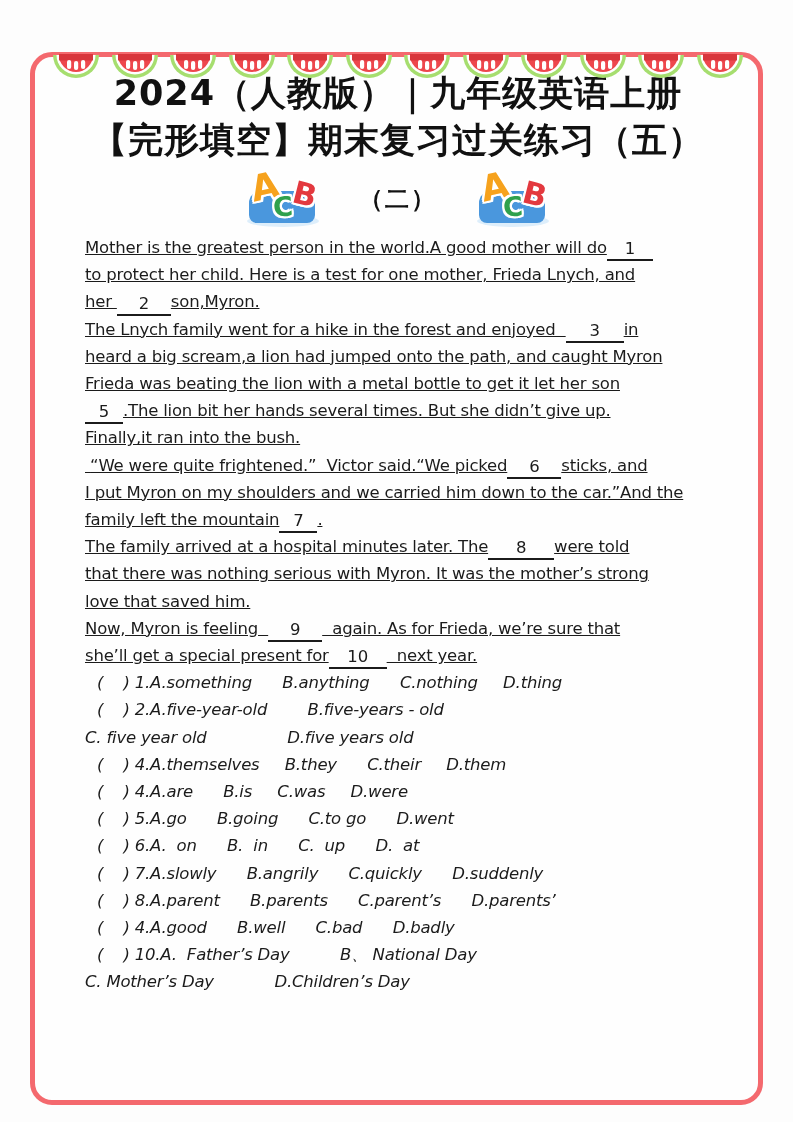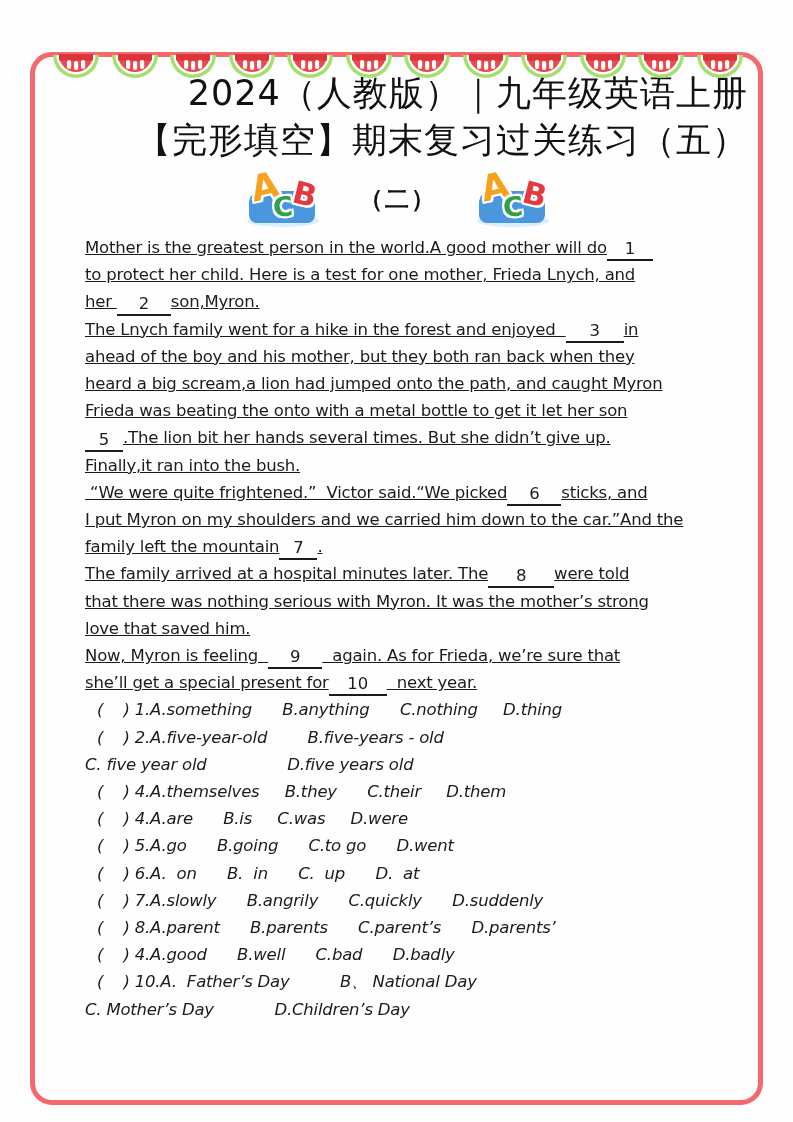--- a/index.html
+++ b/index.html
@@ -16,21 +16,21 @@
   }
   .garland{
     position:absolute;left:52px;top:54px;width:692px;height:40px;
     display:flex;justify-content:space-between;z-index:3;
   }
   .melon{width:48px;height:38px;}
   .content{
     position:absolute;left:48px;top:70px;width:700px;z-index:2;
   }
   .title{
-    text-align:right;font-weight:400;font-size:35px;line-height:47px;
+    text-align:center;font-weight:700;font-size:35px;line-height:47px;
     letter-spacing:1px;color:#111;
   }
   .icon-row{
     display:flex;align-items:center;justify-content:center;
     margin-top:6px;height:58px;gap:26px;
   }
   .section-marker{
     font-weight:700;font-size:24px;letter-spacing:2px;color:#111;
     margin:0 12px;
   }
@@ -200,23 +200,22 @@
       <b class="lb">B</b>
       <b class="lc">C</b>
     </span>
   </div>
 
   <div class="passage" id="passage">
       <div class="pline">Mother is the greatest person in the world.A good mother will do<span class="blank" style="min-width: 46px;">1</span></div>
       <div class="pline">to protect her child. Here is a test for one mother, Frieda Lnych, and</div>
       <div class="pline">her <span class="blank" style="min-width: 54px;">2</span>son,Myron.</div>
       <div class="pline">The Lnych family went for a hike in the forest and enjoyed  <span class="blank" style="min-width: 58px;">3</span>in</div>
-      <div class="pline">ahead of the boy and his mother, but they both ran back when they</div>
       <div class="pline">heard a big scream,a lion had jumped onto the path, and caught Myron</div>
-      <div class="pline">Frieda was beating the onto with a metal bottle to get it let her son</div>
+      <div class="pline">Frieda was beating the lion with a metal bottle to get it let her son</div>
       <div class="pline"><span class="blank" style="min-width: 38px;">5</span>.The lion bit her hands several times. But she didn’t give up.</div>
       <div class="pline">Finally,it ran into the bush.</div>
       <div class="pline"> “We were quite frightened.”  Victor said.“We picked<span class="blank" style="min-width: 54px;">6</span>sticks, and</div>
       <div class="pline">I put Myron on my shoulders and we carried him down to the car.”And the</div>
       <div class="pline">family left the mountain<span class="blank" style="min-width: 38px;">7</span>.</div>
       <div class="pline">The family arrived at a hospital minutes later. The<span class="blank" style="min-width: 66px;">8</span>were told</div>
       <div class="pline">that there was nothing serious with Myron. It was the mother’s strong</div>
       <div class="pline">love that saved him.</div>
       <div class="pline">Now, Myron is feeling  <span class="blank" style="min-width: 54px;">9</span>  again. As for Frieda, we’re sure that</div>
       <div class="pline">she’ll get a special present for<span class="blank" style="min-width: 58px;">10</span>  next year.</div>

